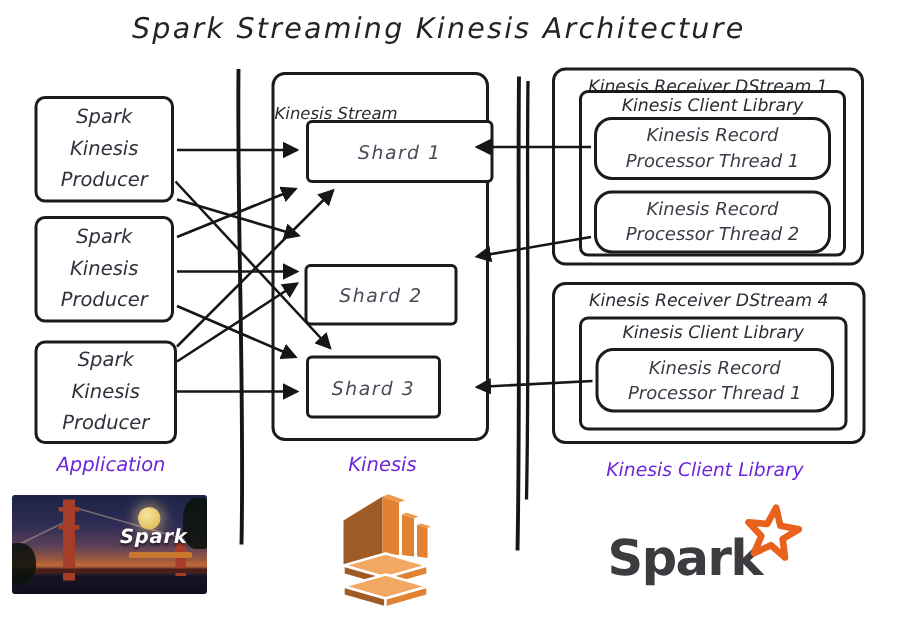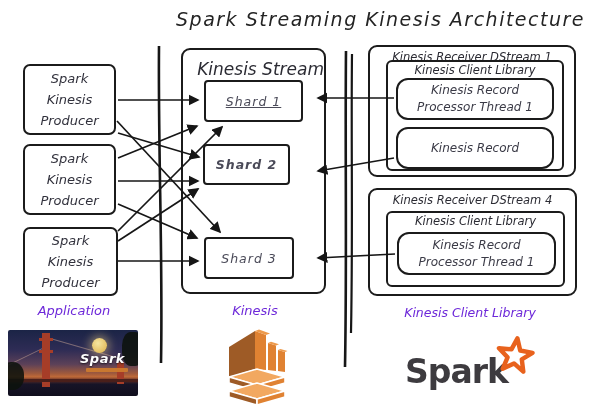--- a/index.html
+++ b/index.html
@@ -2,28 +2,28 @@
 <html><head>
 <meta charset="utf-8">
 <style>
   html,body{margin:0;padding:0;background:#ffffff;}
   .canvas{
     position:relative;width:602px;height:414px;background:#fff;
     font-family:"DejaVu Sans",sans-serif;font-style:italic;color:#252525;
     overflow:hidden;
   }
   .title{
-    position:absolute;top:8px;left:0;width:585px;text-align:right;
+    position:absolute;top:8px;left:0;width:585px;text-align:center;
     font-size:19px;letter-spacing:1.5px;color:#242424;
   }
   .box{position:absolute;background:#fff;box-sizing:border-box;border:2.5px solid #1b1b1b;border-radius:7px;}
   .producer{display:flex;flex-direction:column;justify-content:center;align-items:center;
     font-size:13px;line-height:21px;color:#31313c;}
   .stream-outer{border-width:2px;border-radius:9px;}
-  .container-label{text-align:right;font-size:17px;padding-top:9px;color:#2b2b33;}
+  .container-label{text-align:left;font-size:11px;padding-top:19px;color:#2b2b33;}
   .shard{border-width:2px;border-radius:4px;display:flex;align-items:center;justify-content:center;
     font-size:12.5px;color:#4a4a58;letter-spacing:1px;}
   .receiver{border-width:2.5px;border-radius:9px;}
   .rec-label{text-align:center;font-size:11.5px;padding-top:3px;color:#2b2b33;}
   .kcl{position:absolute;background:#fff;box-sizing:border-box;border:2px solid #1b1b1b;border-radius:6px;}
   .kcl-label{text-align:center;font-size:11.5px;padding-top:1px;color:#2b2b33;}
   .thread{position:absolute;background:#fff;box-sizing:border-box;border:2px solid #1b1b1b;border-radius:12px;
     display:flex;flex-direction:column;align-items:center;justify-content:center;
     font-size:12px;line-height:17px;color:#3a3a46;}
   .flabel{position:absolute;text-align:center;font-size:13px;color:#6d28d9;}
@@ -69,40 +69,41 @@
   </div>
   <div class="box producer" style="left:23px;top:227px;width:95px;height:69px;">
     <div>Spark</div>
     <div>Kinesis</div>
     <div>Producer</div>
   </div>
 
   <div class="box stream-outer" style="left:181px;top:48px;width:145px;height:246px;">
     <div class="container-label">Kinesis Stream</div>
   </div>
-  <div class="box shard" style="left:204px;top:80px;width:99px;height:42px;text-decoration:underline;">
+  <div class="box shard" style="left:204px;top:80px;width:125px;height:42px;">
     <span>Shard 1</span>
   </div>
-  <div class="box shard" style="left:203px;top:144px;width:87px;height:41px;font-weight:bold;">
+  <div class="box shard" style="left:203px;top:176px;width:102px;height:41px;">
     <span>Shard 2</span>
   </div>
   <div class="box shard" style="left:204px;top:237px;width:90px;height:42px;">
     <span>Shard 3</span>
   </div>
 
   <div class="box receiver" style="left:368px;top:45px;width:208px;height:132px;">
     <div class="rec-label">Kinesis Receiver DStream 1</div>
     <div class="kcl" style="left:16px;top:13px;width:178px;height:111px;">
       <div class="kcl-label">Kinesis Client Library</div>
       <div class="thread" style="left:8px;top:16px;width:158px;height:42px;">
         <div>Kinesis Record</div>
         <div>Processor Thread 1</div>
       </div>
       <div class="thread" style="left:8px;top:65px;width:158px;height:42px;">
         <div>Kinesis Record</div>
+        <div>Processor Thread 2</div>
       </div>
     </div>
   </div>
 
   <div class="box receiver" style="left:368px;top:188px;width:209px;height:108px;">
     <div class="rec-label">Kinesis Receiver DStream 4</div>
     <div class="kcl" style="left:16px;top:21px;width:179px;height:76px;">
       <div class="kcl-label">Kinesis Client Library</div>
       <div class="thread" style="left:9px;top:19px;width:159px;height:43px;">
         <div>Kinesis Record</div>

